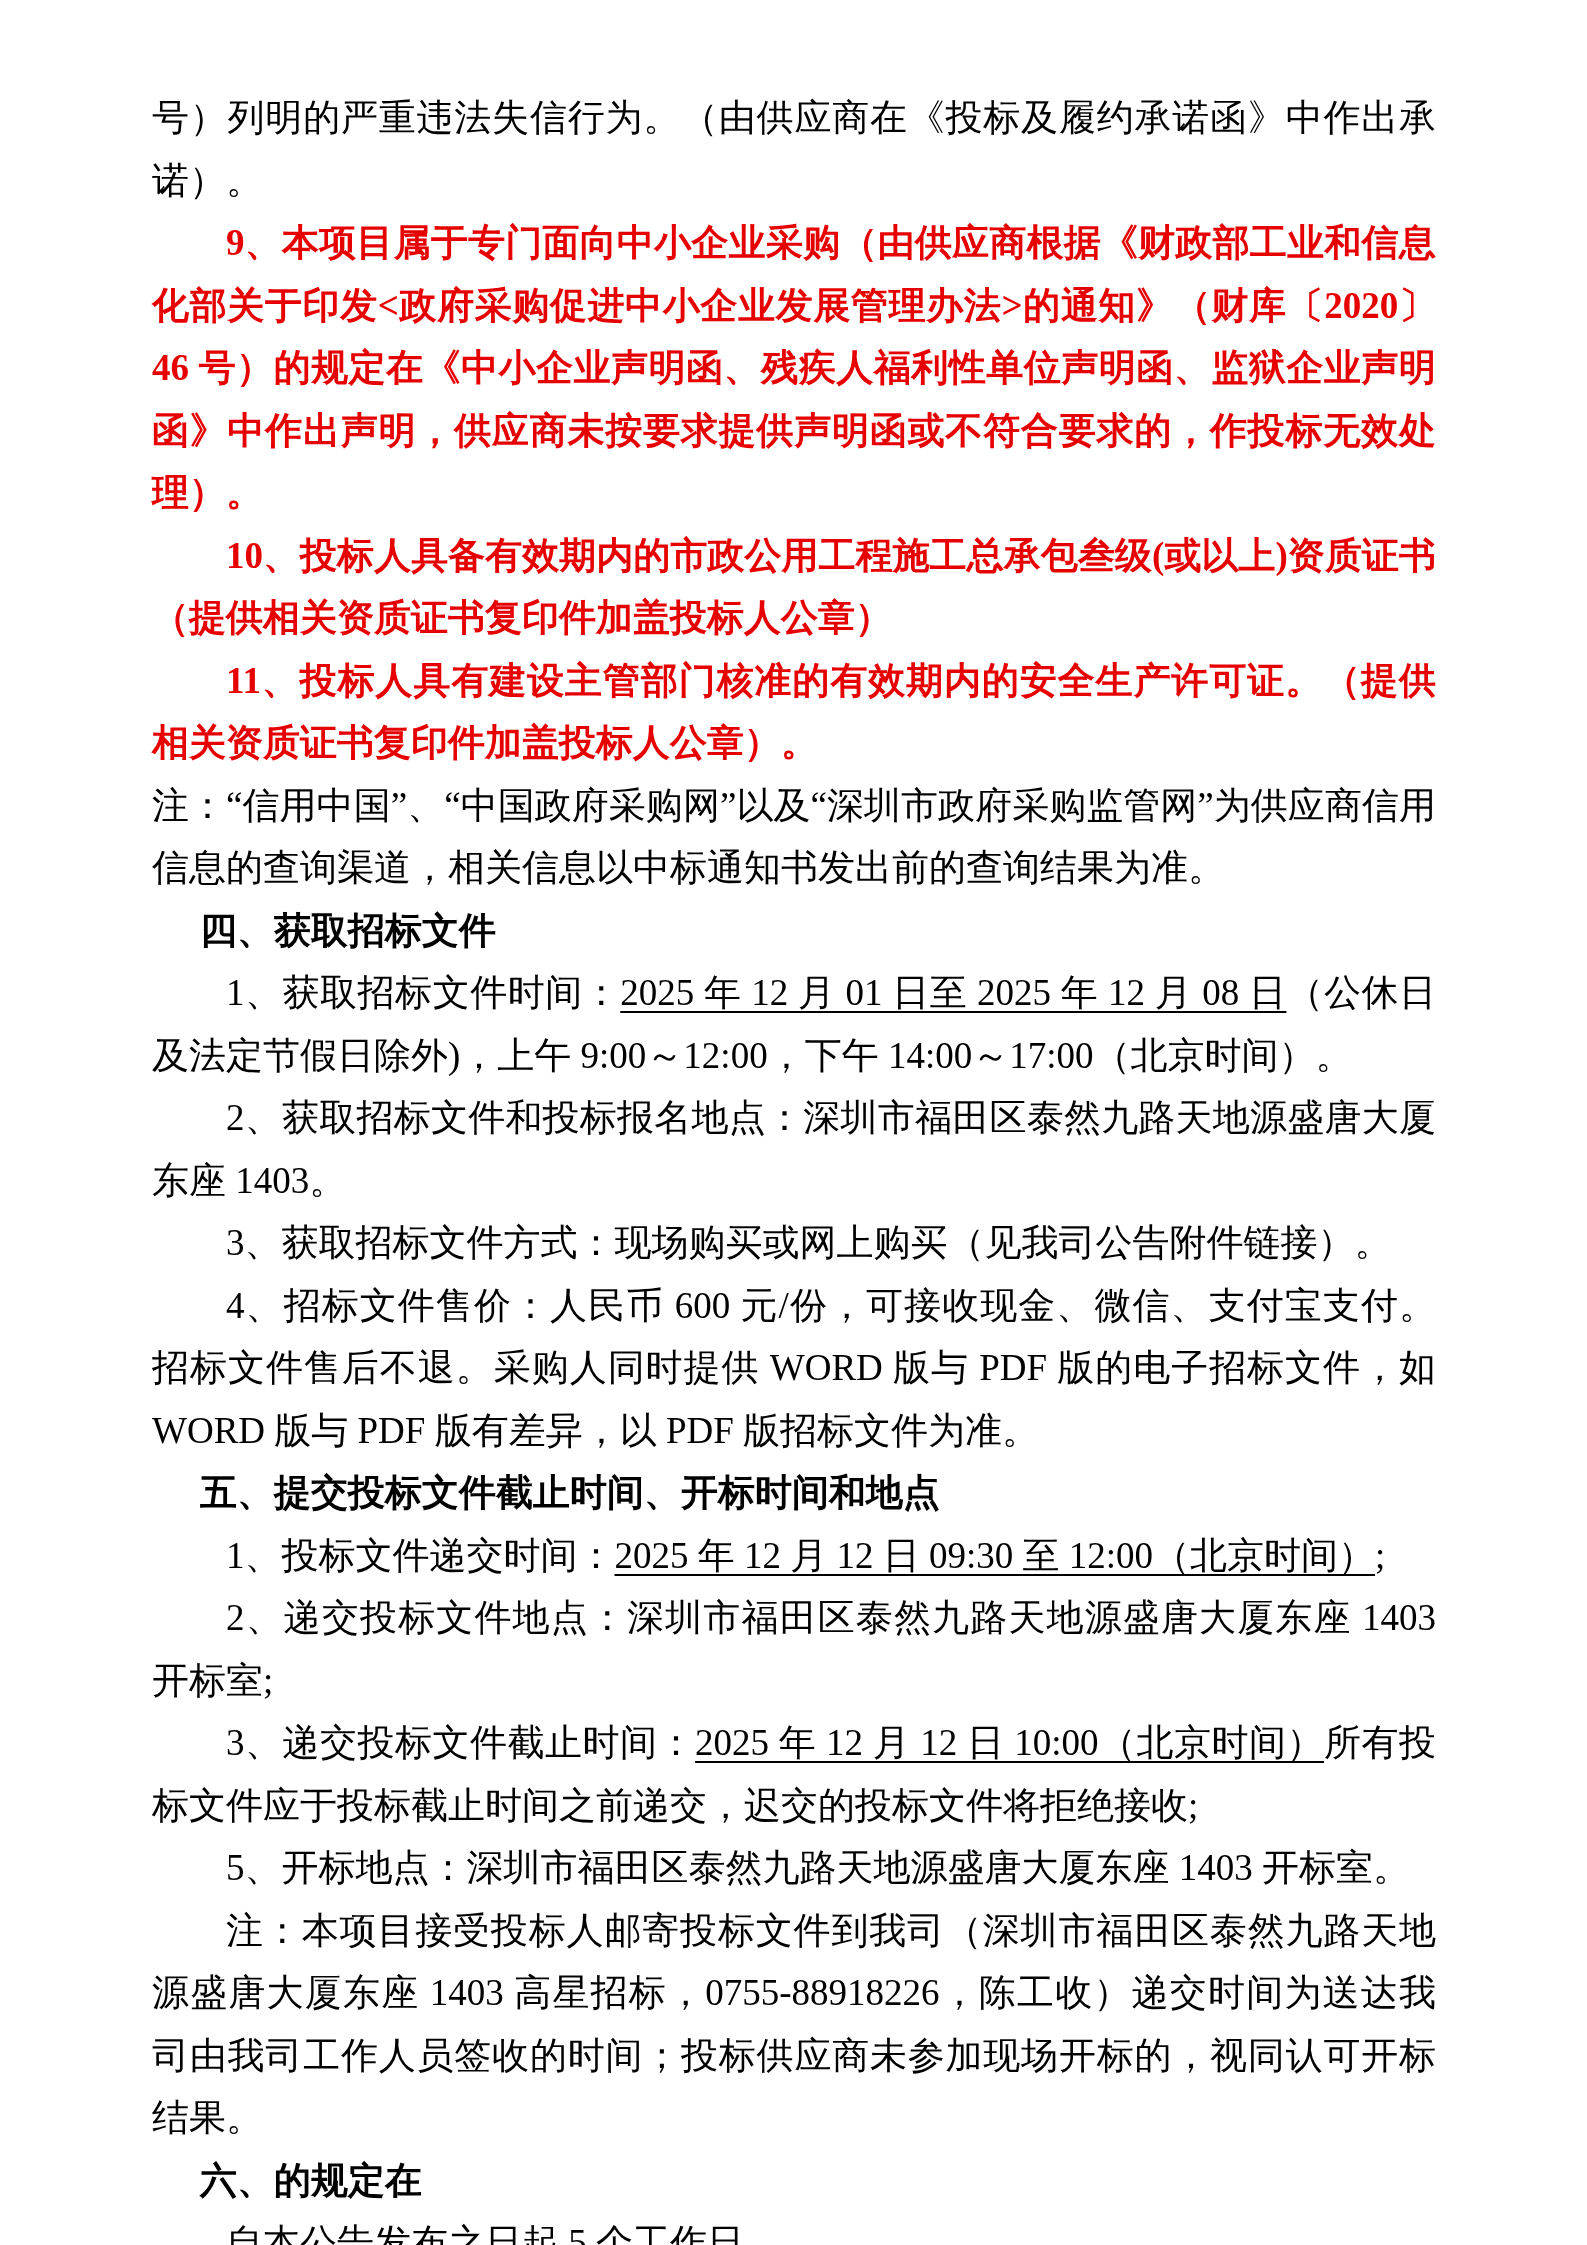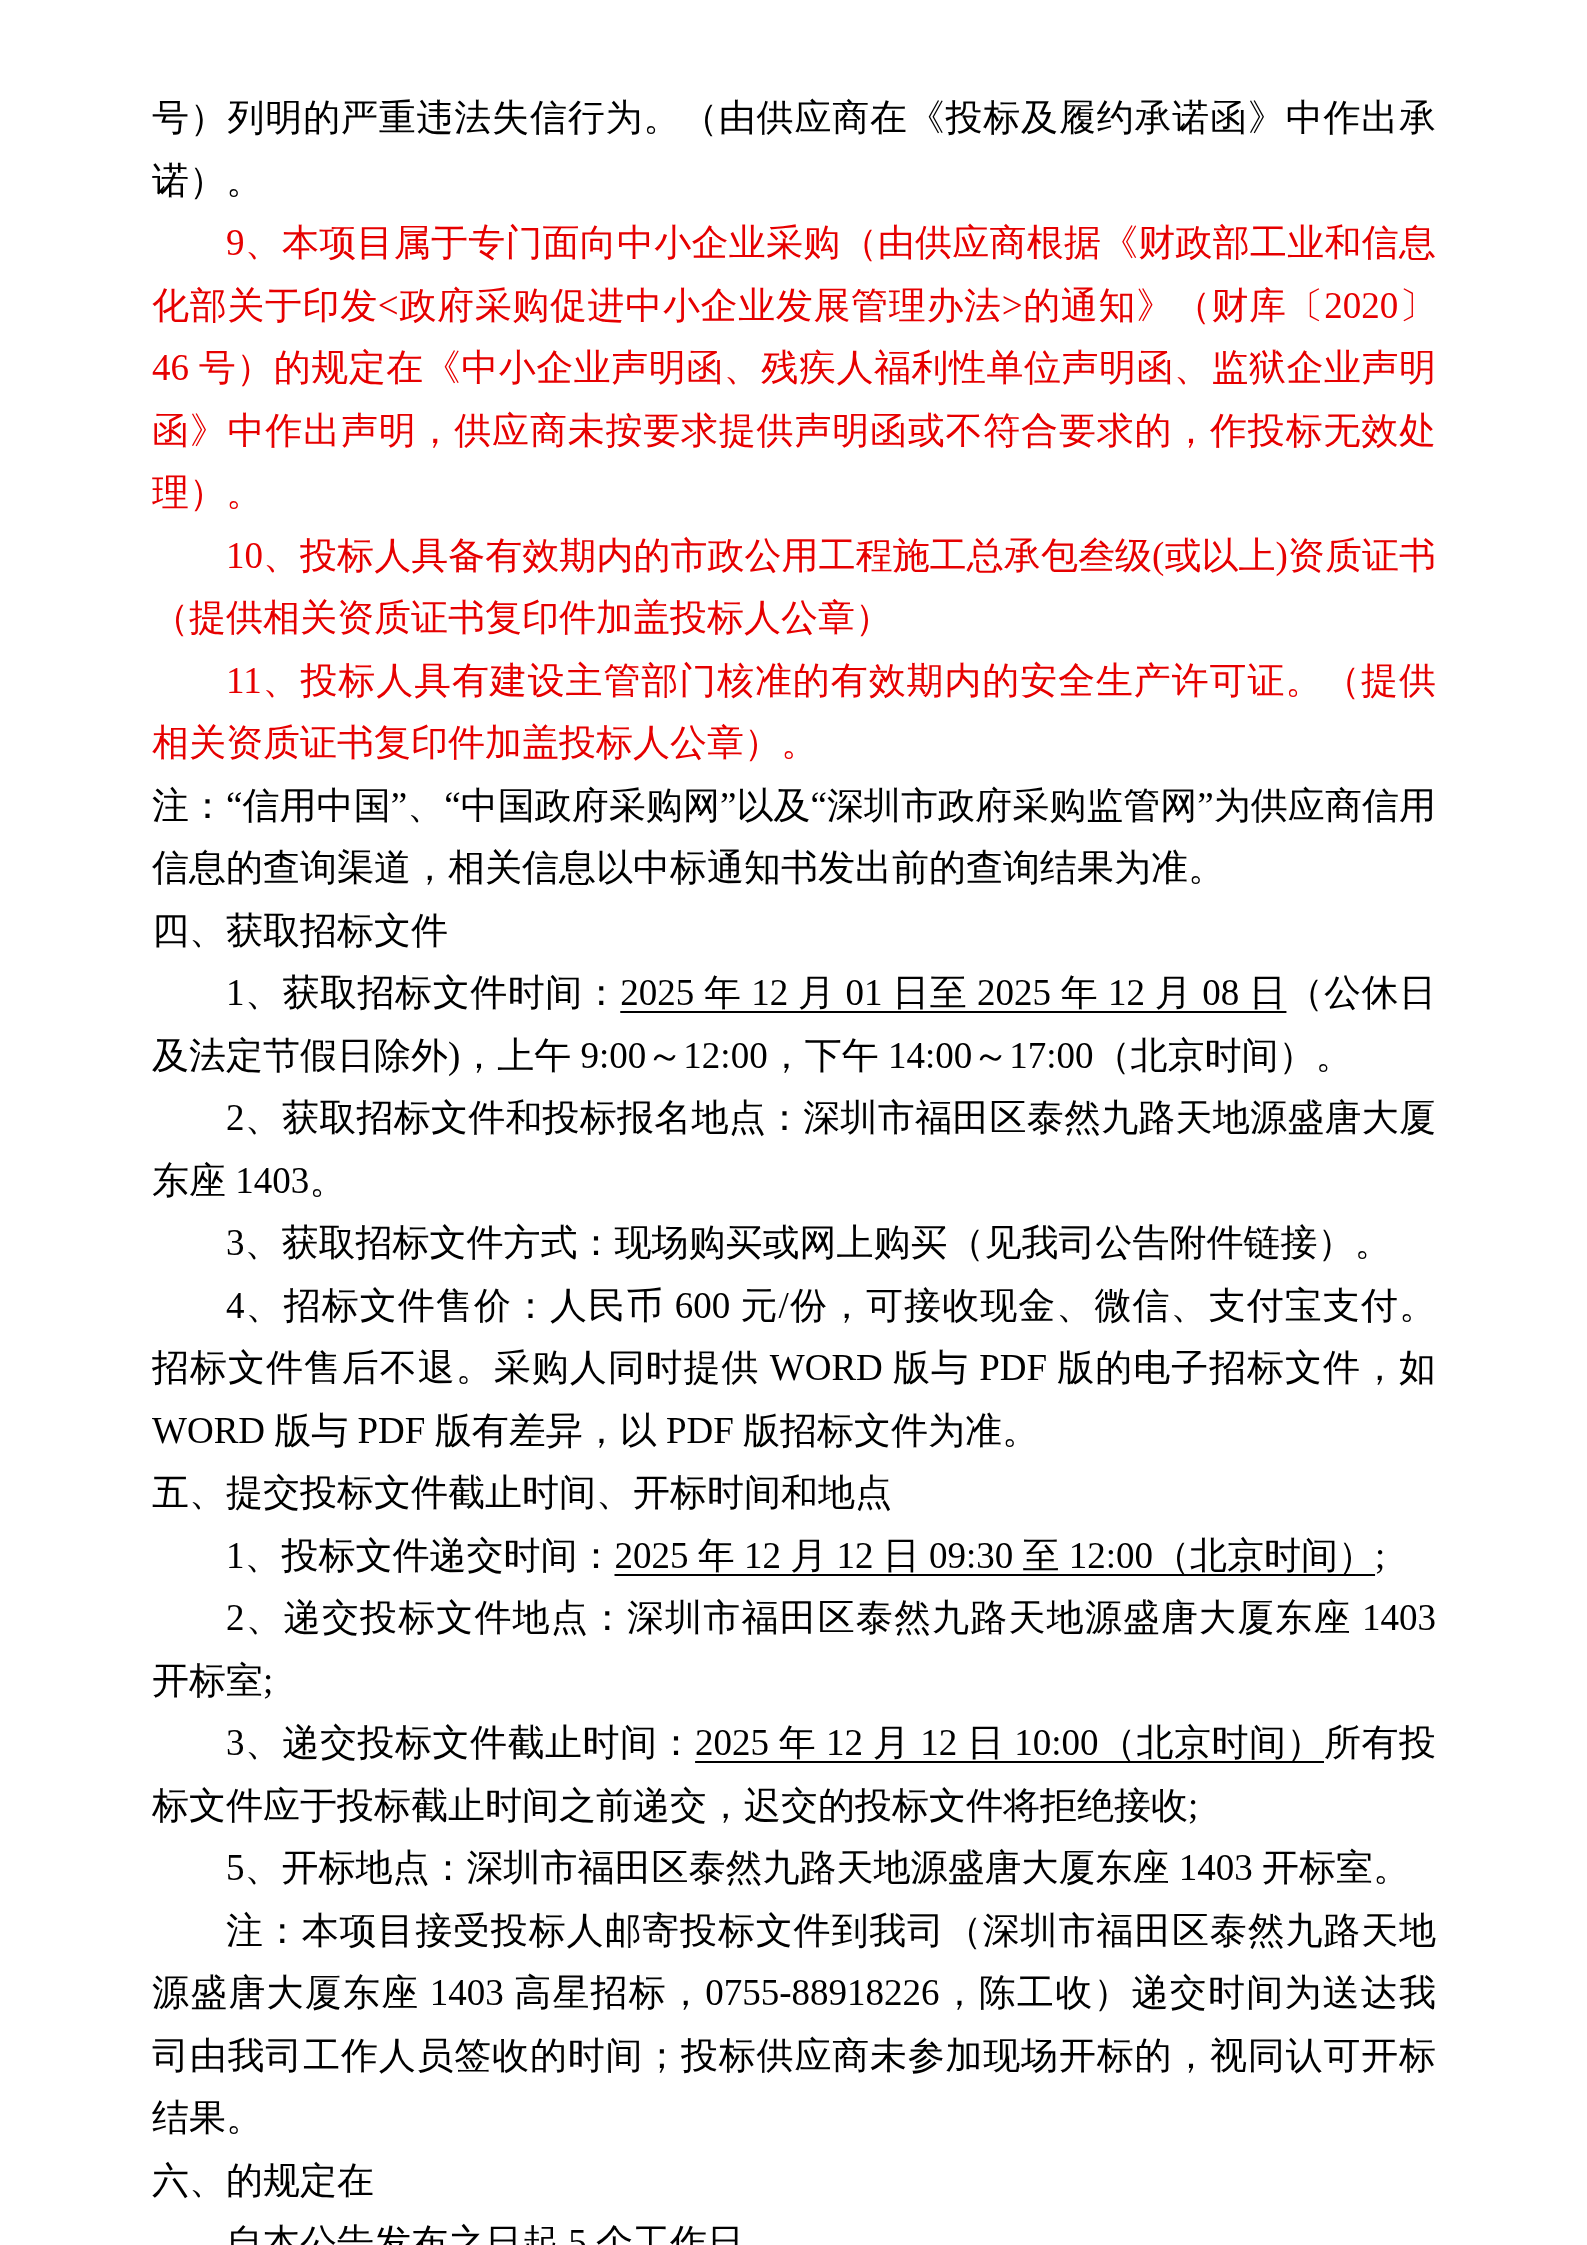--- a/index.html
+++ b/index.html
@@ -26,23 +26,25 @@
   }
   .para {
     margin: 0;
     padding: 0;
   }
   .indent {
     text-indent: 2em;
   }
   .red {
     color: #e60000;
+    font-weight: bold;
   }
   .heading {
-    font-weight: normal;
+    font-weight: bold;
+    margin-left: 48px;
   }
   .bu {
     font-weight: normal;
     text-decoration: underline;
     text-decoration-thickness: 2px;
     text-underline-offset: 6px;
   }
 </style>
 </head>
 <body>

